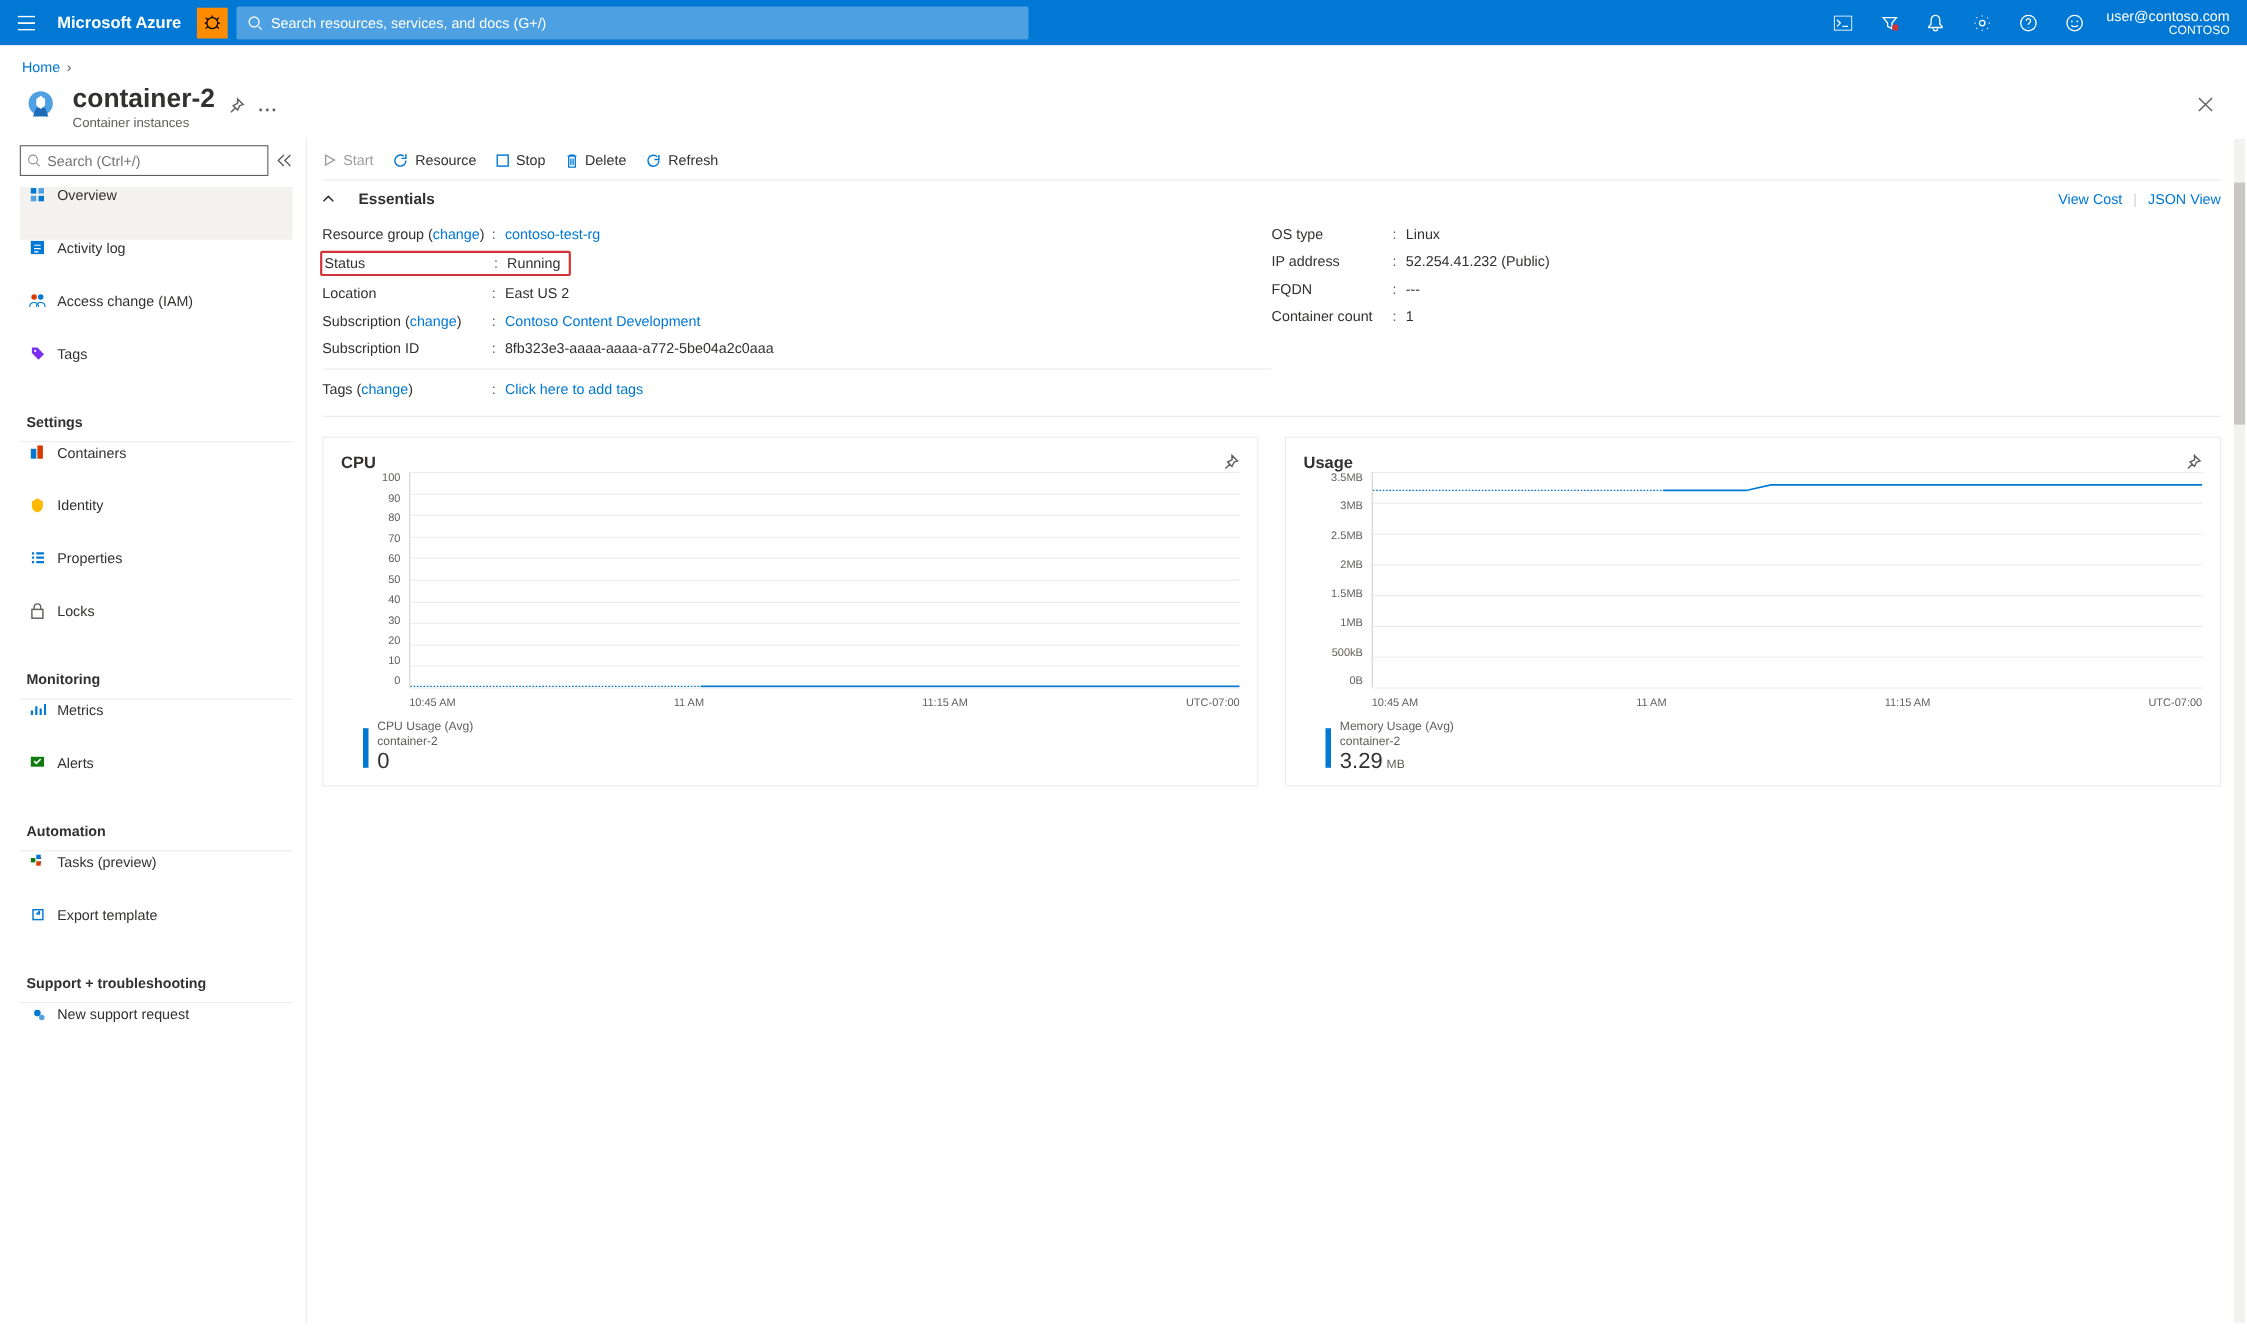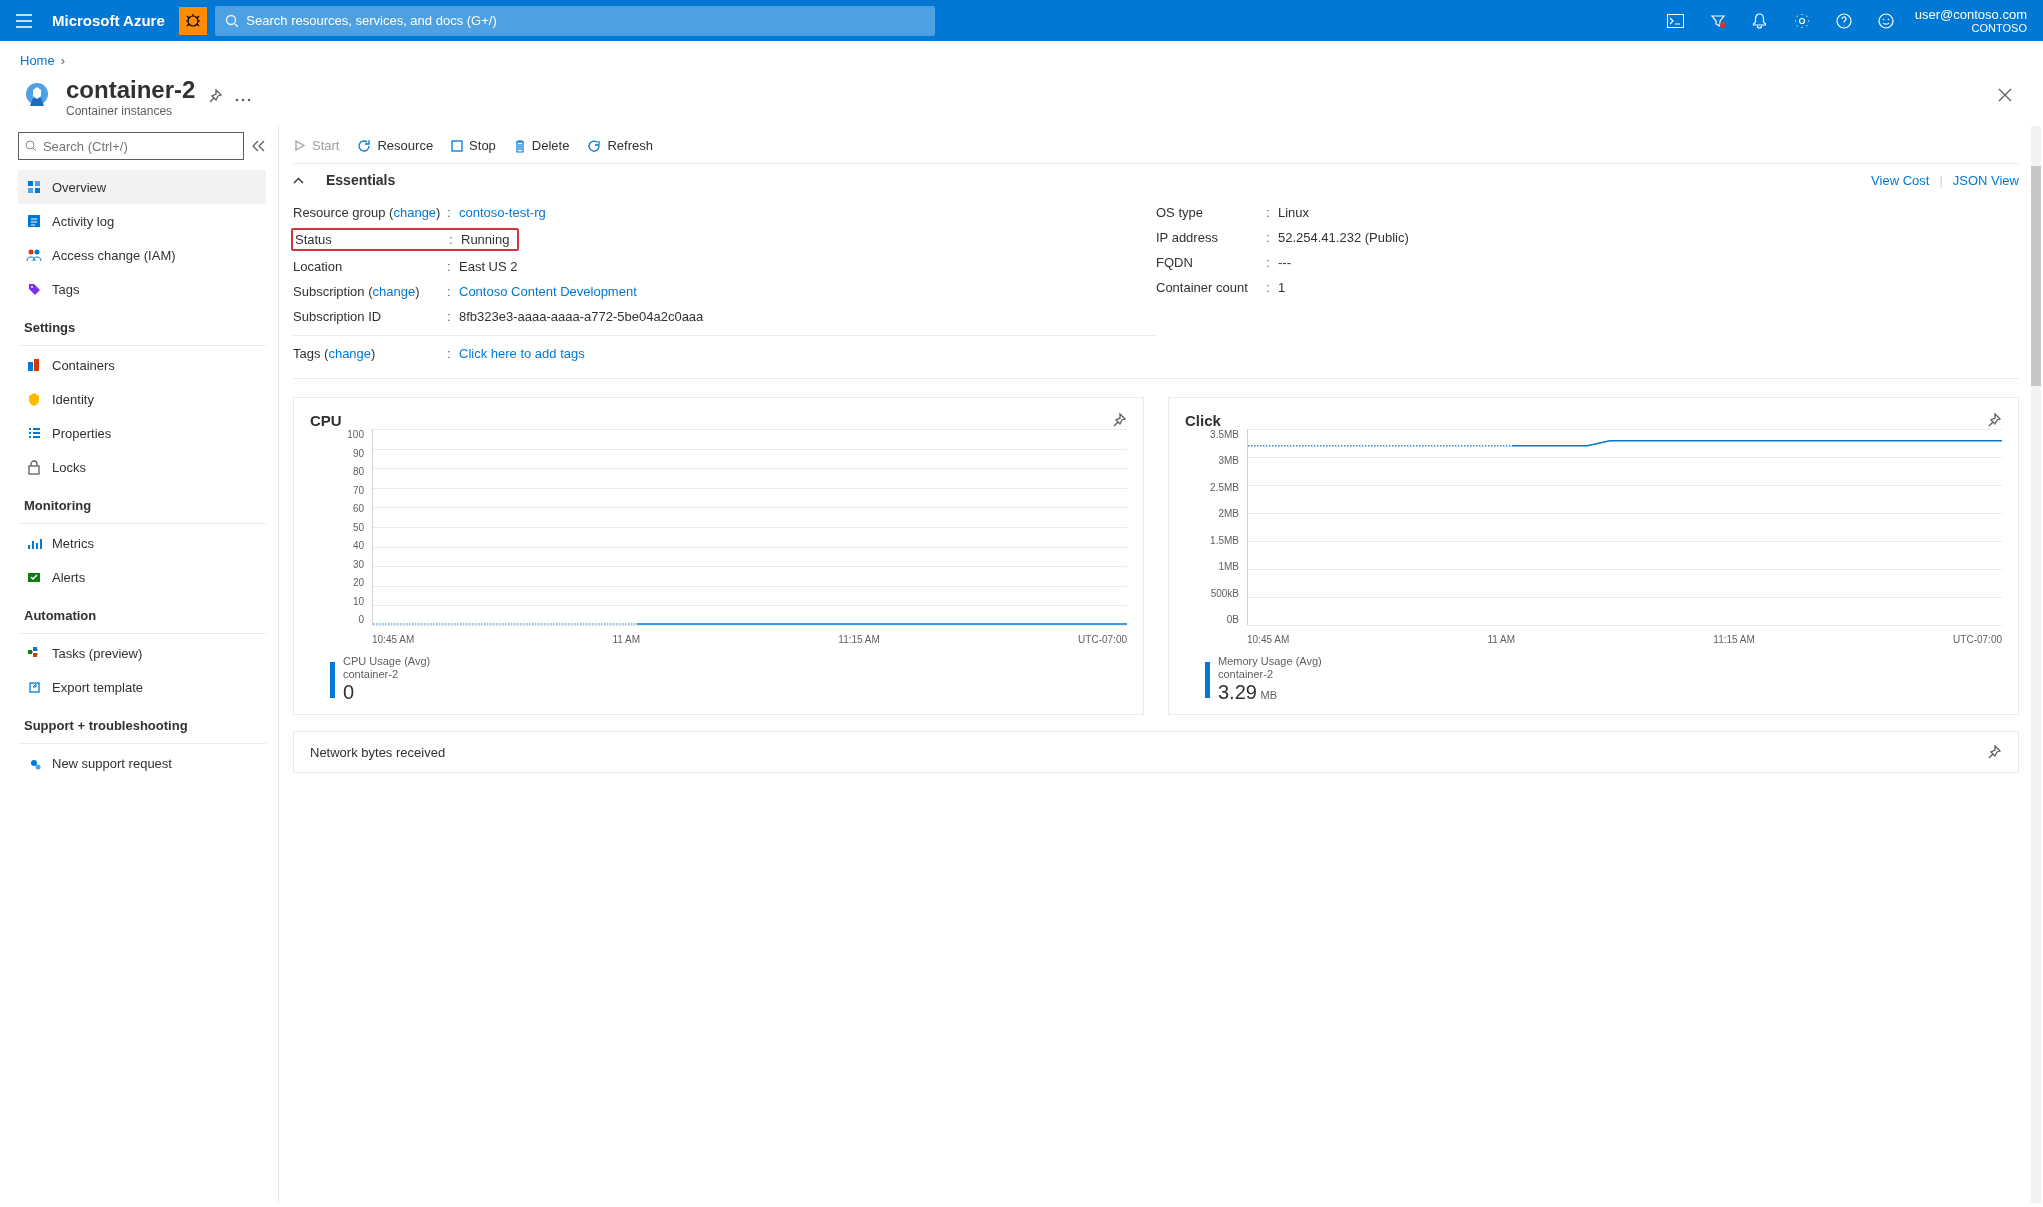--- a/index.html
+++ b/index.html
@@ -22,21 +22,21 @@
   .res-title { font-size: 24px; font-weight: 600; }
   .res-sub { font-size: 12px; color: #605e5c; }
   .pin-icon, .more-icon, .close-icon { margin-left: 12px; cursor: pointer; color: #605e5c; }
   .close-icon { margin-left: auto; font-size: 18px; padding-right: 10px; }
   .main-layout { display: flex; height: calc(100vh - 130px); }
   .sidebar { width: 278px; padding: 6px 12px 0 18px; flex-shrink: 0; }
   .sb-search { display:flex; align-items:center; }
   .sb-search-box { border: 1px solid #605e5c; height: 28px; flex:1; display: flex; align-items: center; padding: 0 6px; margin-bottom: 10px; margin-right:8px; }
   .sb-search-box input { border: none; outline: none; font-size: 13px; width: 100%; }
   .sb-collapse { color:#605e5c; cursor:pointer; padding-bottom:8px; }
-  .sb-item { display: flex; align-items: center; height: 34px; padding: 0 6px; cursor: pointer; font-size: 13px; }
+  .sb-item { display: flex; align-items: flex-start; height: 48px; padding: 0 6px; cursor: pointer; font-size: 13px; }
   .sb-item.active { background: #f3f2f1; }
   .sb-item .ic { width: 20px; margin-right: 8px; display:flex; align-items:center; justify-content:center; }
   .sb-heading { font-weight: 600; font-size: 13px; padding: 14px 6px 6px 6px; }
   .sb-sep { border-top:1px solid #edebe9; margin: 4px 0 2px 0; }
   .content { flex: 1; border-left: 1px solid #edebe9; overflow-y: auto; padding: 8px 24px 0 14px; position: relative; }
   .toolbar { display: flex; align-items: center; gap: 18px; padding: 4px 0 10px 0; border-bottom: 1px solid #edebe9; }
   .tb-btn { display: flex; align-items: center; gap: 6px; cursor: pointer; font-size: 13px; color: #323130; }
   .essentials-bar { display: flex; align-items: center; padding: 8px 0 8px 0; }
   .ess-toggle { display: flex; align-items: center; gap: 22px; cursor: pointer; font-weight: 600; font-size: 14px; }
   .ess-links { margin-left: auto; display: flex; gap: 10px; align-items: center; }
@@ -480,21 +480,21 @@
           <div class="legend-bar"></div>
           <div>
             <div class="legend-text">CPU Usage (Avg)</div>
             <div class="legend-text">container-2</div>
             <div><span class="legend-val">0</span><span class="legend-unit"></span></div>
           </div>
         </div>
       </div>
 
       <div class="chart-card">
-        <div class="chart-title">Click</div>
+        <div class="chart-title">Usage</div>
         <div class="chart-pin"><svg width="16" height="16">
               <path d="M9 2l5 5-3 1-2 4-2-2-4 4 4-4-2-2 4-2z" fill="none" stroke="#605e5c" stroke-width="1.3"></path>
             </svg></div>
         <div class="chart-area">
           <div class="y-axis">
               <span>3.5MB</span>
               <span>3MB</span>
               <span>2.5MB</span>
               <span>2MB</span>
               <span>1.5MB</span>
@@ -528,24 +528,18 @@
           <div>
             <div class="legend-text">Memory Usage (Avg)</div>
             <div class="legend-text">container-2</div>
             <div><span class="legend-val">3.29</span> <span class="legend-unit">MB</span></div>
           </div>
         </div>
       </div>
     </div>
 
     <div class="charts-row" style="margin-top:16px;">
-      <div class="collapsed-card">
-        <span>Network bytes received</span>
-        <svg width="16" height="16">
-            <path d="M9 2l5 5-3 1-2 4-2-2-4 4 4-4-2-2 4-2z" fill="none" stroke="#605e5c" stroke-width="1.3"></path>
-          </svg>
-      </div>
     </div>
 
     <div class="scroll-indicator"></div>
     <div class="scroll-thumb"></div>
   </div>
 </div>
 
 </body></html>

